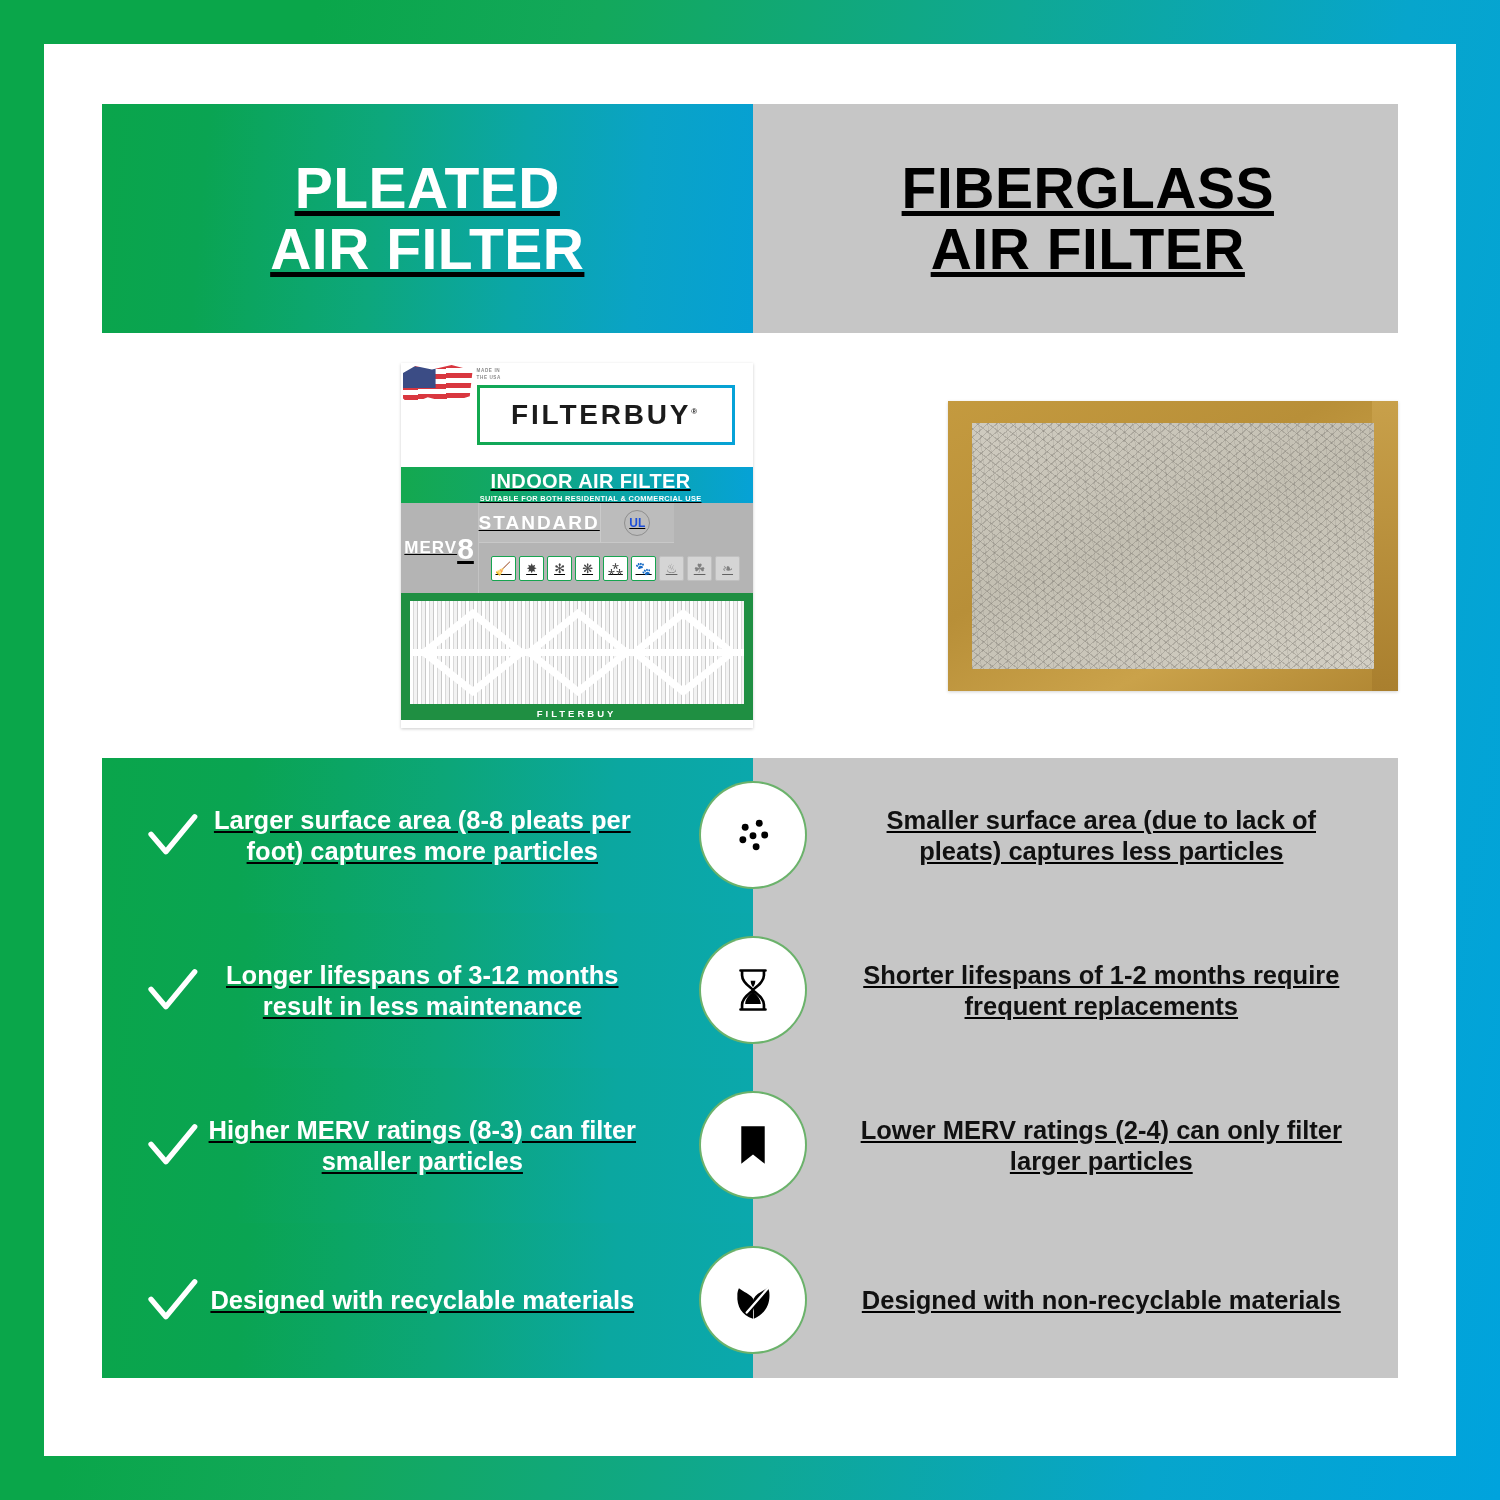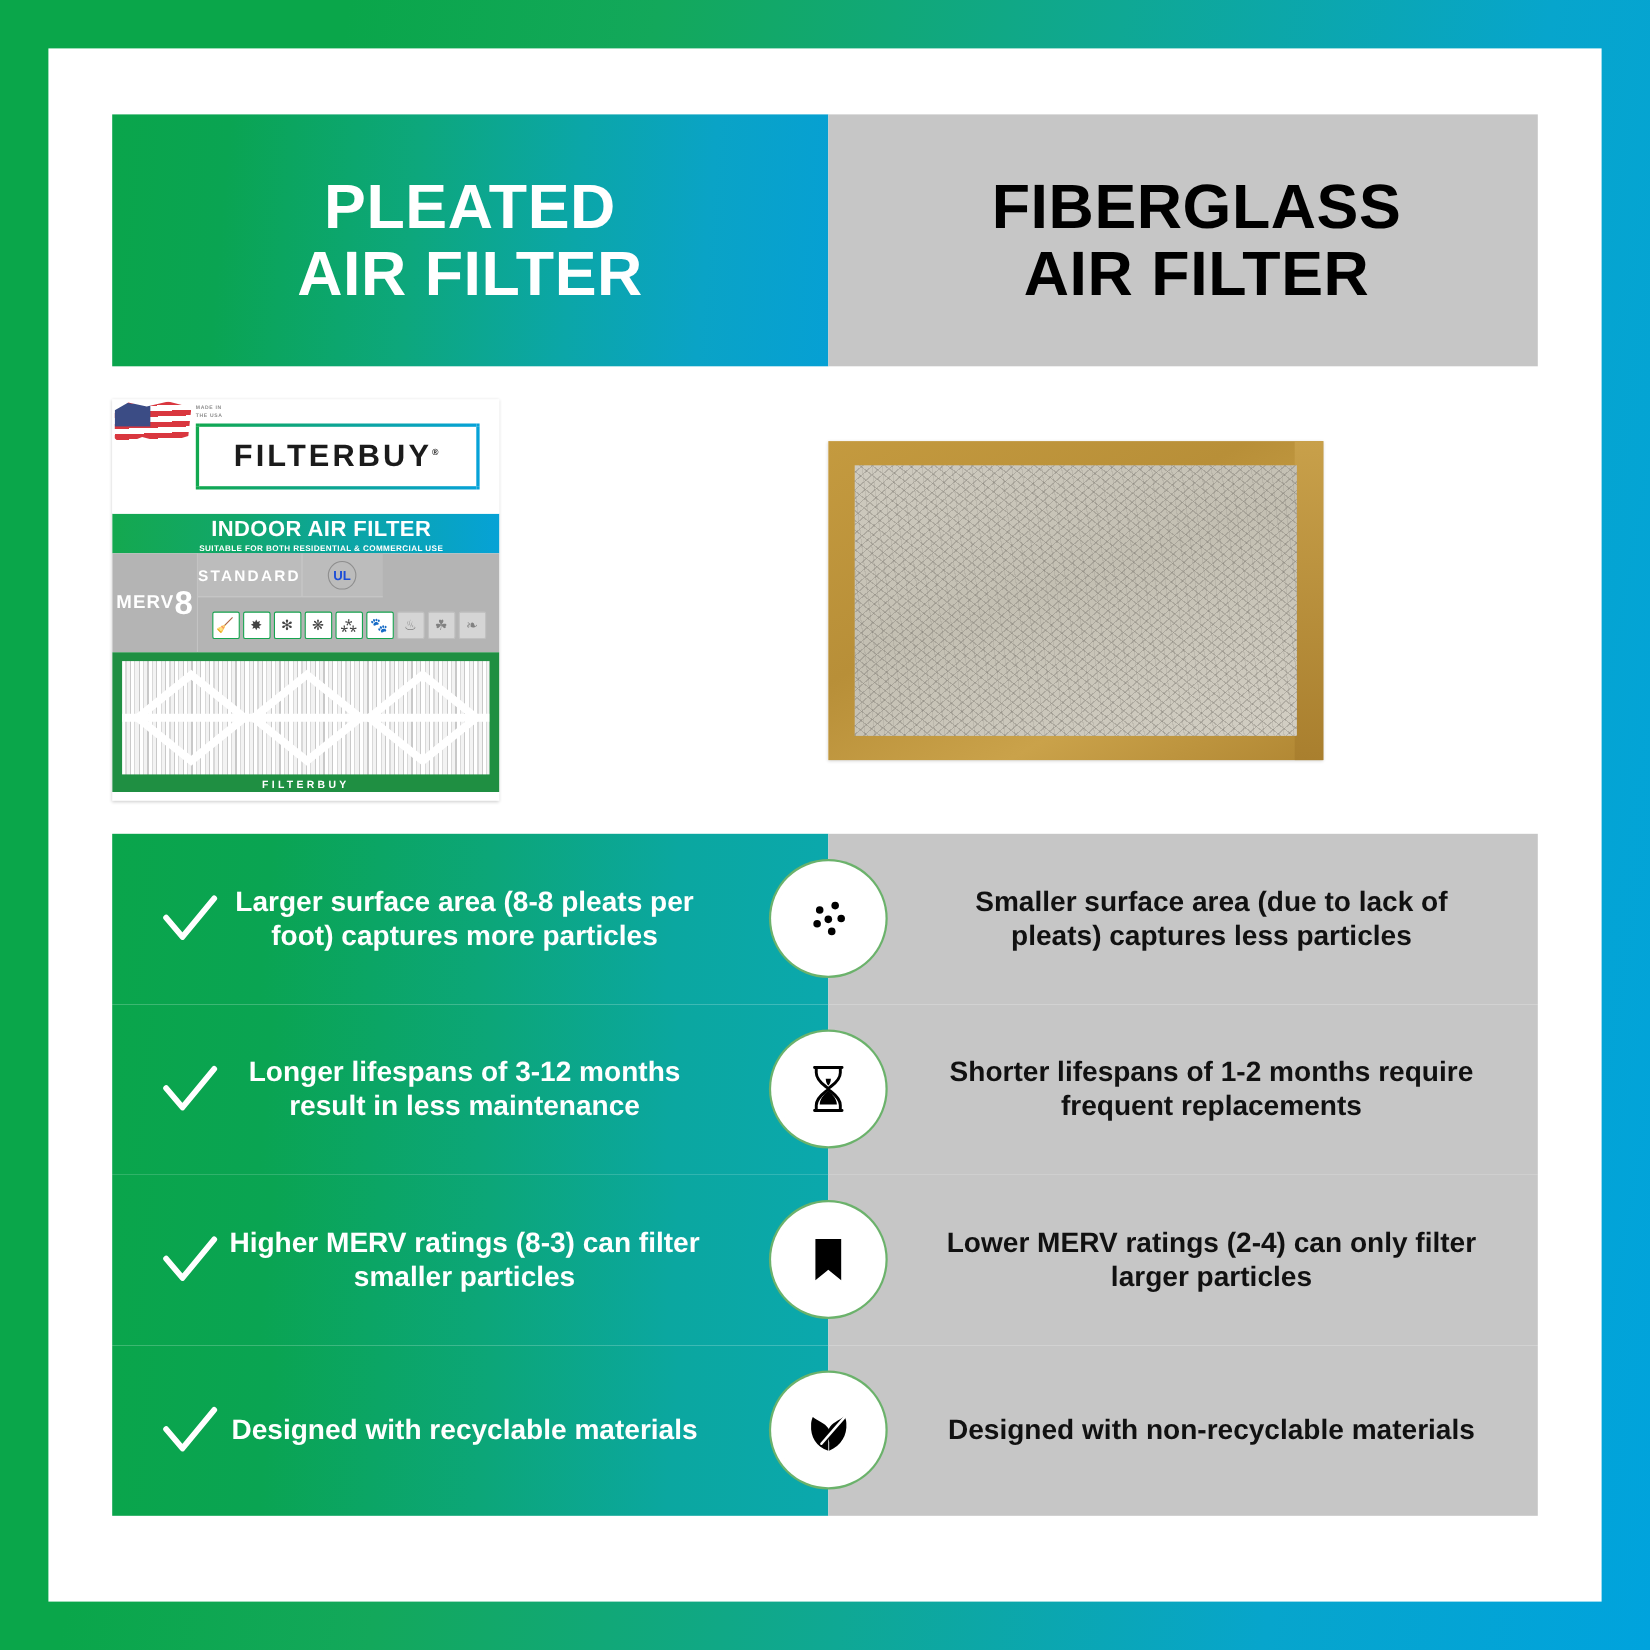--- a/index.html
+++ b/index.html
@@ -14,20 +14,21 @@
     position:relative;
     width:1500px; height:1500px;
     background:linear-gradient(100deg,#0aa64a 0%, #0aa64a 18%, #13a85b 34%, #0fa894 58%, #07a5cc 80%, #00a3dd 100%);
     padding:44px;
   }
   #sheet {
     position:relative;
     width:100%; height:100%;
     background:#ffffff;
     padding:60px 58px;
+    text-decoration:underline;
   }
   #card {
     position:relative;
     width:100%; height:100%;
   }
 
   
   .header-row { display:flex; width:100%; height:229px; }
   .hdr {
     display:flex; align-items:center; justify-content:center;
@@ -49,21 +50,21 @@
     font-weight:bold;
     line-height:1.06;
     letter-spacing:0.5px;
   }
 
   
   .product-row {
     display:flex; width:100%; height:425px;
     background:#ffffff;
   }
-  .prod-cell { flex:0 0 50.2%; display:flex; align-items:center; justify-content:flex-start; }
+  .prod-cell { flex:0 0 50.2%; display:flex; align-items:center; justify-content:flex-end; }
   .prod-cell.right { flex:1 1 auto; }
 
   
   .pleated {
     position:relative;
     width:352px; height:365px;
     background:#ffffff;
     box-shadow:0 1px 3px rgba(0,0,0,.20);
     overflow:hidden;
   }
@@ -112,21 +113,21 @@
     flex:0 0 78px; color:#fff; text-align:center;
     display:flex; flex-direction:row; align-items:center; justify-content:center;
     border-right:1px solid #c3c3c3;
   }
   .pl-merv-t { font-size:17px; font-weight:bold; letter-spacing:1px; }
   .pl-merv-n { font-size:30px; font-weight:bold; line-height:1; margin-top:1px; }
   .pl-mid { flex:1 1 auto; display:flex; flex-direction:column; }
   .pl-std {
     flex:0 0 40px; background:#bcbcbc; color:#fff;
     display:flex; align-items:center; justify-content:center;
-    font-size:14px; font-weight:bold; letter-spacing:2px;
+    font-size:19px; font-weight:bold; letter-spacing:2px;
     border-bottom:1px solid #c8c8c8;
   }
   .pl-std-wrap { display:flex; flex:0 0 40px; }
   .pl-ul {
     flex:0 0 74px; background:#bcbcbc; display:flex; align-items:center; justify-content:center;
     border-left:1px solid #cacaca; border-bottom:1px solid #c8c8c8;
   }
   .pl-ul-mark {
     width:26px; height:26px; border-radius:50%;
     border:1.6px solid #8e8e8e; color:#1d4ed8;

